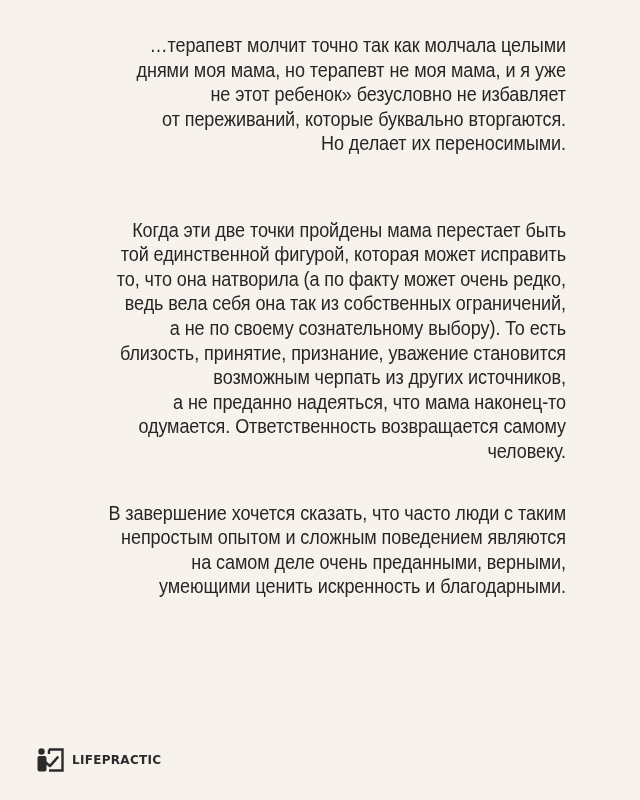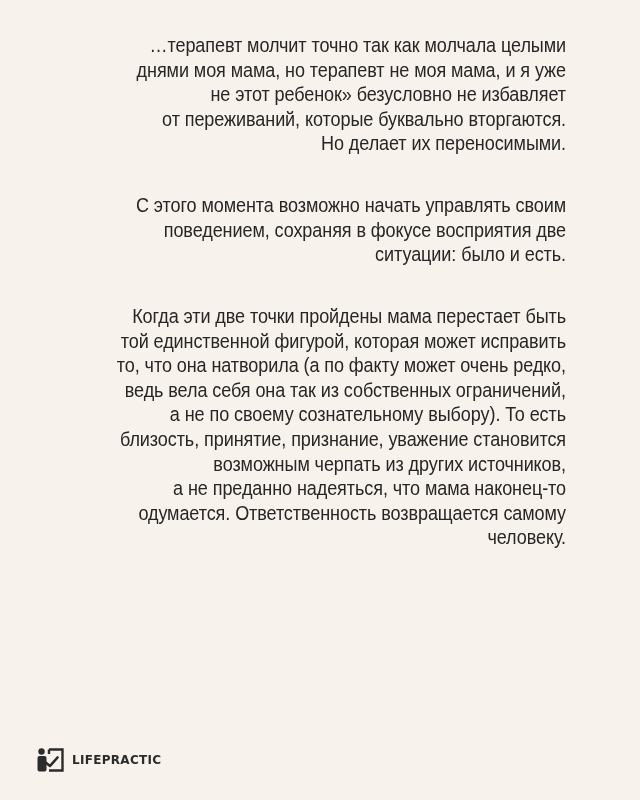--- a/index.html
+++ b/index.html
@@ -67,39 +67,40 @@
 
 <div class="content">
   <div class="para">
     <span class="line">…терапевт молчит точно так как молчала целыми</span>
     <span class="line">днями моя мама, но терапевт не моя мама, и я уже</span>
     <span class="line">не этот ребенок» безусловно не избавляет</span>
     <span class="line">от переживаний, которые буквально вторгаются.</span>
     <span class="line">Но делает их переносимыми.</span>
   </div>
   <div class="blank"></div>
-  <div class="para">
-    <span class="line">С этого момента возможно начать управлять своим</span>
-    <span class="line">поведением, сохраняя в фокусе восприятия две</span>
-    <span class="line">ситуации: было и есть.</span>
-  </div>
   <div class="blank"></div>
   <div class="para">
     <span class="line">Когда эти две точки пройдены мама перестает быть</span>
     <span class="line">той единственной фигурой, которая может исправить</span>
     <span class="line">то, что она натворила (а по факту может очень редко,</span>
     <span class="line">ведь вела себя она так из собственных ограничений,</span>
     <span class="line">а не по своему сознательному выбору). То есть</span>
     <span class="line">близость, принятие, признание, уважение становится</span>
     <span class="line">возможным черпать из других источников,</span>
     <span class="line">а не преданно надеяться, что мама наконец-то</span>
     <span class="line">одумается. Ответственность возвращается самому</span>
     <span class="line">человеку.</span>
   </div>
   <div class="blank"></div>
+  <div class="para">
+    <span class="line">В завершение хочется сказать, что часто люди с таким</span>
+    <span class="line">непростым опытом и сложным поведением являются</span>
+    <span class="line">на самом деле очень преданными, верными,</span>
+    <span class="line">умеющими ценить искренность и благодарными.</span>
+  </div>
 </div>
 
 <div class="logo">
   <div class="logo-icon">
     <svg width="28" height="24" viewBox="0 0 28 24" xmlns="http://www.w3.org/2000/svg">
 
       <circle cx="4.5" cy="3.5" r="3.2" fill="#2b2b2b"></circle>
 
       <rect x="0.5" y="8" width="9" height="15.5" rx="2" fill="#2b2b2b"></rect>
 

